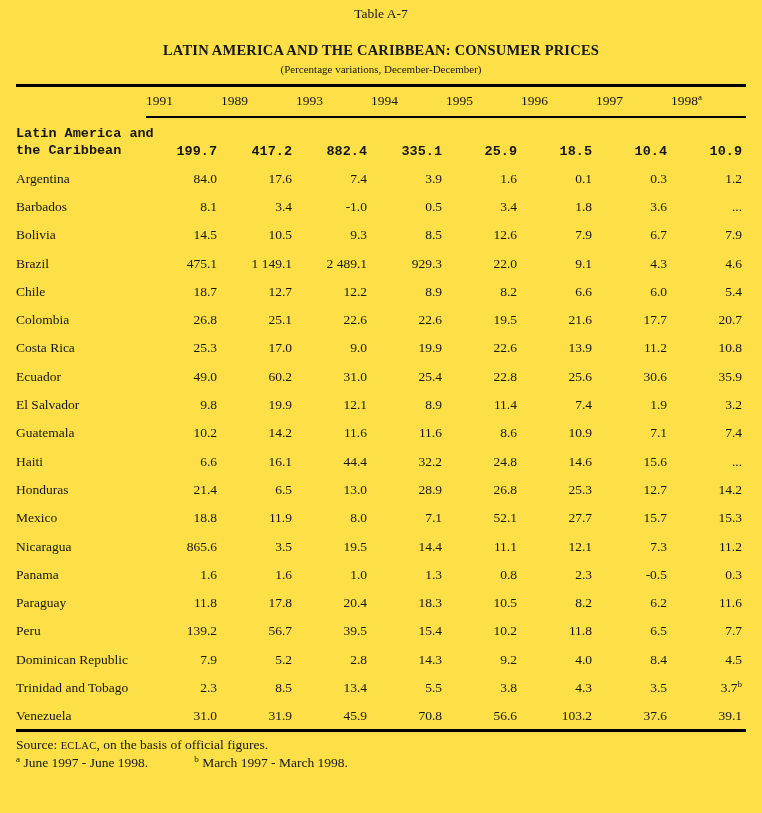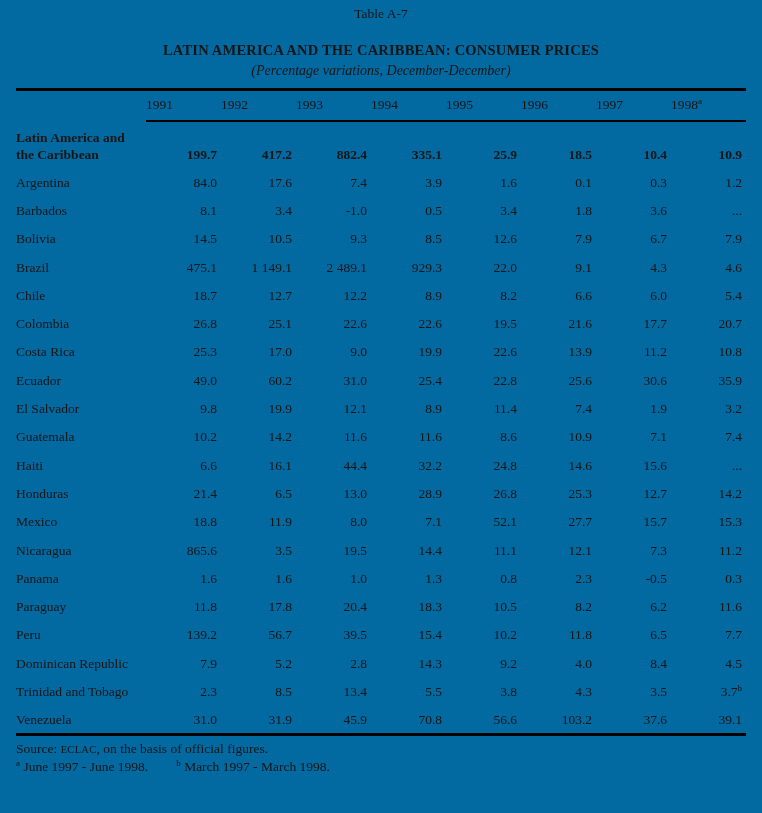--- a/index.html
+++ b/index.html
@@ -1,46 +1,46 @@
 <!DOCTYPE html>
 <html><head>
 <meta charset="utf-8">
 <style>
   * { margin:0; padding:0; box-sizing:border-box; }
   html,body { background:#ffffff; }
   .page {
-    width:762px; height:813px; background:#0369a1;
+    width:762px; height:813px; background:#fde047;
     font-family:"Liberation Serif","DejaVu Serif",serif;
     color:#161616; overflow:hidden; position:relative;
   }
   .titleblock { text-align:center; padding-top:6px; }
   .table-number { font-size:13.5px; }
   .table-title { font-size:14.5px; font-weight:bold; margin-top:20px; letter-spacing:0.2px; }
-  .table-subtitle { font-size:14px; font-style:italic; margin-top:4px; }
+  .table-subtitle { font-size:11px; margin-top:4px; }
   table.data {
     border-collapse:collapse; table-layout:fixed;
     width:730px; margin:9px 16px 0 16px;
     border-top:3px solid #000; border-bottom:3px solid #000;
   }
   col.c-country { width:130px; }
   col.c-num { width:75px; }
   thead th { font-weight:normal; font-size:13.5px; height:31px; vertical-align:middle; }
   thead th.num { text-align:left; padding-right:4px; border-bottom:2px solid #000; }
   thead th.country { border-bottom:none; }
   tbody td { font-size:13.5px; }
   td.num { text-align:right; padding-right:4px; white-space:nowrap; }
   td.country { text-align:left; white-space:nowrap; }
-  tr.aggregate td { font-weight:bold; vertical-align:bottom; height:48px; padding-bottom:6px; }
+  tr.aggregate td { font-weight:bold; vertical-align:bottom; height:48px; padding-bottom:6px;font-family:Liberation Mono, monospace; }
   tr.aggregate td.country { line-height:17px; }
   tr.country-row td { height:28.3px; vertical-align:middle; }
   sup { font-size:9px; line-height:0; }
   .footer { margin:4px 16px 0 16px; font-size:13.5px; line-height:17px; }
   .src-bold { font-weight:normal; }
   .eclac { font-size:10.5px; letter-spacing:0.3px; }
-  .fn-b { margin-left:28px; }
+  .fn-b { margin-left:46px; }
 </style>
 </head>
 <body>
 
 <div class="page">
 
   <div class="titleblock">
     <div class="table-number">Table A-7</div>
     <div class="table-title">LATIN AMERICA AND THE CARIBBEAN: CONSUMER PRICES</div>
     <div class="table-subtitle">(Percentage variations, December-December)</div>
@@ -55,21 +55,21 @@
         <col class="c-num">
       <col class="c-num">
         <col class="c-num">
         <col class="c-num">
         <col class="c-num">
     </colgroup>
     <thead>
       <tr>
         <th class="country"></th>
         <th class="num"><span>1991</span></th>
-        <th class="num"><span>1992</span></th>
+        <th class="num"><span>1989</span></th>
         <th class="num"><span>1993</span></th>
         <th class="num"><span>1994</span></th>
         <th class="num"><span>1995</span></th>
         <th class="num"><span>1996</span></th>
         <th class="num"><span>1997</span></th>
         <th class="num"><span>1998</span><sup>a</sup></th>
       </tr>
     </thead>
     <tbody>
       <tr class="aggregate">

